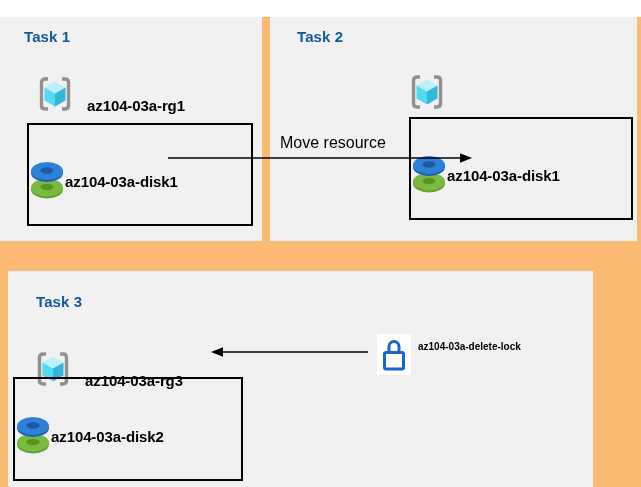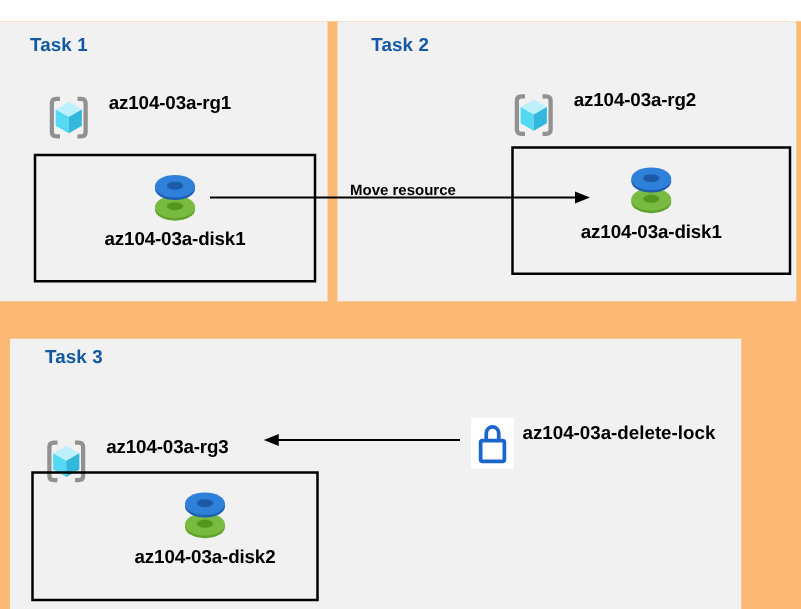--- a/index.html
+++ b/index.html
@@ -10,45 +10,45 @@
   .panel{position:absolute;background:#F1F1F1;}
   #panel-task1{left:0;top:0;width:262px;height:224px;}
   #panel-task2{left:270px;top:0;width:367px;height:224px;}
   #panel-task3{left:8px;top:254px;width:585px;height:229px;}
   .task-title{
     position:absolute;font-size:15px;font-weight:bold;color:#1259A1;
     letter-spacing:0.1px;white-space:nowrap;
   }
   #title-task1{left:24px;top:11px;}
   #title-task2{left:297px;top:11px;text-align:right;}
-  #title-task3{left:36px;top:260px;}
-  .rg-row{position:absolute;display:flex;align-items:flex-start;height:40px;}
+  #title-task3{left:36px;top:276px;}
+  .rg-row{position:absolute;display:flex;align-items:flex-end;height:40px;}
   #rg-row-1{left:35px;top:57px;}
   #rg-row-2{left:407px;top:55px;}
   #rg-row-3{left:33px;top:332px;}
   .rg-row svg{flex:0 0 auto;}
   .rg-label{font-size:15px;font-weight:bold;margin-left:12px;white-space:nowrap;letter-spacing:-0.1px;}
   .res-box{
     position:absolute;border:2px solid #000;box-sizing:border-box;
-    display:flex;flex-direction:column;align-items:center;padding-top:11px;text-align:center;
+    display:flex;flex-direction:row;align-items:center;padding-top:11px;text-align:center;
   }
   #box-task1{left:27px;top:106px;width:226px;height:103px;}
   #box-task2{left:409px;top:100px;width:224px;height:103px;}
-  #box-task3{left:25px;top:360px;width:230px;height:104px;padding-left:48px;}
+  #box-task3{left:13px;top:360px;width:230px;height:104px;}
   .disk-label{font-size:15px;font-weight:bold;margin-top:3px;white-space:nowrap;letter-spacing:-0.1px;}
   #move-label{
-    position:absolute;left:280px;top:128px;font-size:12px;font-weight:bold;white-space:nowrap;
+    position:absolute;left:280px;top:117px;font-size:16px;font-weight:normal;white-space:nowrap;
   }
   #arrow-overlay{position:absolute;left:0;top:0;z-index:5;pointer-events:none;}
   #lock-box{
     position:absolute;left:377px;top:317px;width:34px;height:41px;background:#ffffff;z-index:6;
     display:flex;align-items:center;justify-content:center;
   }
   #lock-text{
-    position:absolute;left:418px;top:320px;z-index:6;font-size:15px;line-height:19px;white-space:nowrap;
+    position:absolute;left:418px;top:320px;z-index:6;font-size:10px;line-height:19px;white-space:nowrap;
   }
   .b{font-weight:bold;}
 </style>
 </head>
 <body>
 
 <div id="canvas">
 
   <div class="panel" id="panel-task1"></div>
   <div class="panel" id="panel-task2"></div>
@@ -70,21 +70,20 @@
   </div>
 
   <div class="rg-row" id="rg-row-2">
     <svg width="40" height="40" viewBox="0 0 40 40">
       <path d="M13 5 H10 Q6.5 5 6.5 8.5 V31.5 Q6.5 35 10 35 H13" fill="none" stroke="#919191" stroke-width="3.4" stroke-linejoin="round"></path>
       <path d="M27 5 H30 Q33.5 5 33.5 8.5 V31.5 Q33.5 35 30 35 H27" fill="none" stroke="#919191" stroke-width="3.4" stroke-linejoin="round"></path>
       <polygon points="20,7.5 30.5,13.5 20,19.5 9.5,13.5" fill="#BDEFFD"></polygon>
       <polygon points="9.5,13.5 20,19.5 20,32.5 9.5,26.5" fill="#54D9F4"></polygon>
       <polygon points="30.5,13.5 20,19.5 20,32.5 30.5,26.5" fill="#31B8DC"></polygon>
     </svg>
-    <span class="rg-label">az104-03a-rg2</span>
   </div>
 
   <div class="rg-row" id="rg-row-3">
     <svg width="40" height="40" viewBox="0 0 40 40">
       <path d="M13 5 H10 Q6.5 5 6.5 8.5 V31.5 Q6.5 35 10 35 H13" fill="none" stroke="#919191" stroke-width="3.4" stroke-linejoin="round"></path>
       <path d="M27 5 H30 Q33.5 5 33.5 8.5 V31.5 Q33.5 35 30 35 H27" fill="none" stroke="#919191" stroke-width="3.4" stroke-linejoin="round"></path>
       <polygon points="20,7.5 30.5,13.5 20,19.5 9.5,13.5" fill="#BDEFFD"></polygon>
       <polygon points="9.5,13.5 20,19.5 20,32.5 9.5,26.5" fill="#54D9F4"></polygon>
       <polygon points="30.5,13.5 20,19.5 20,32.5 30.5,26.5" fill="#31B8DC"></polygon>
     </svg>

